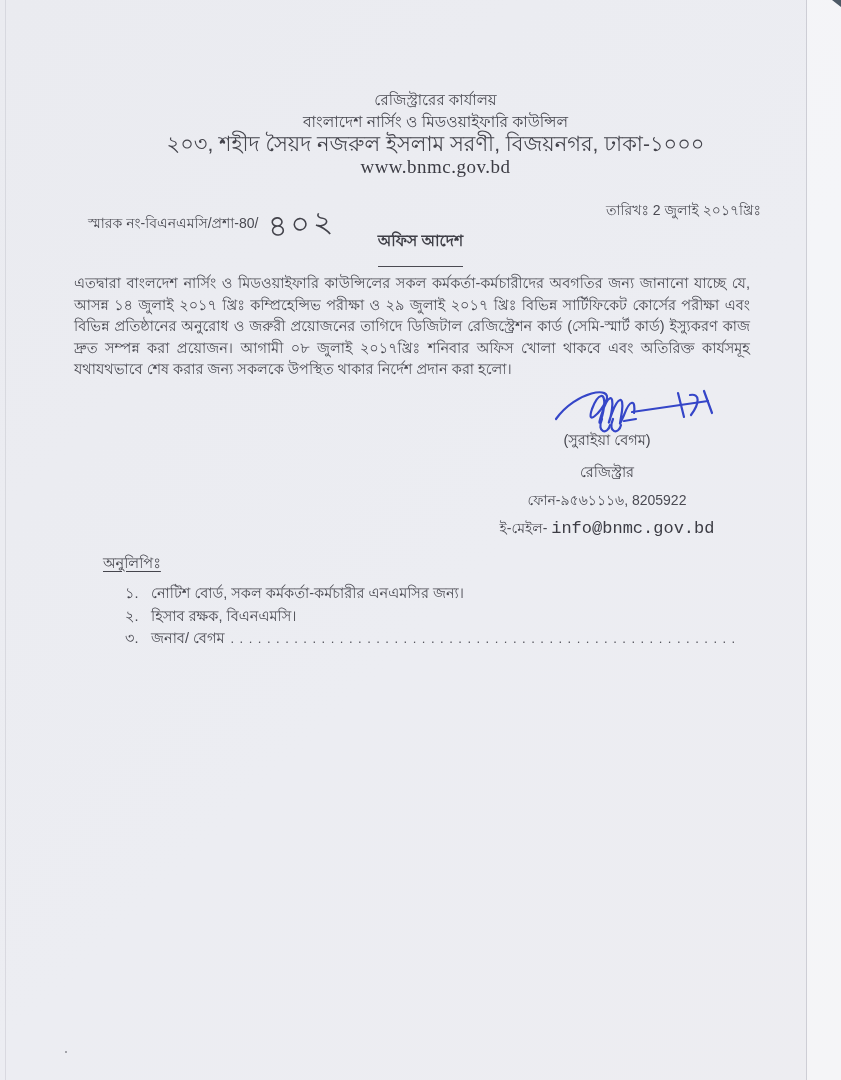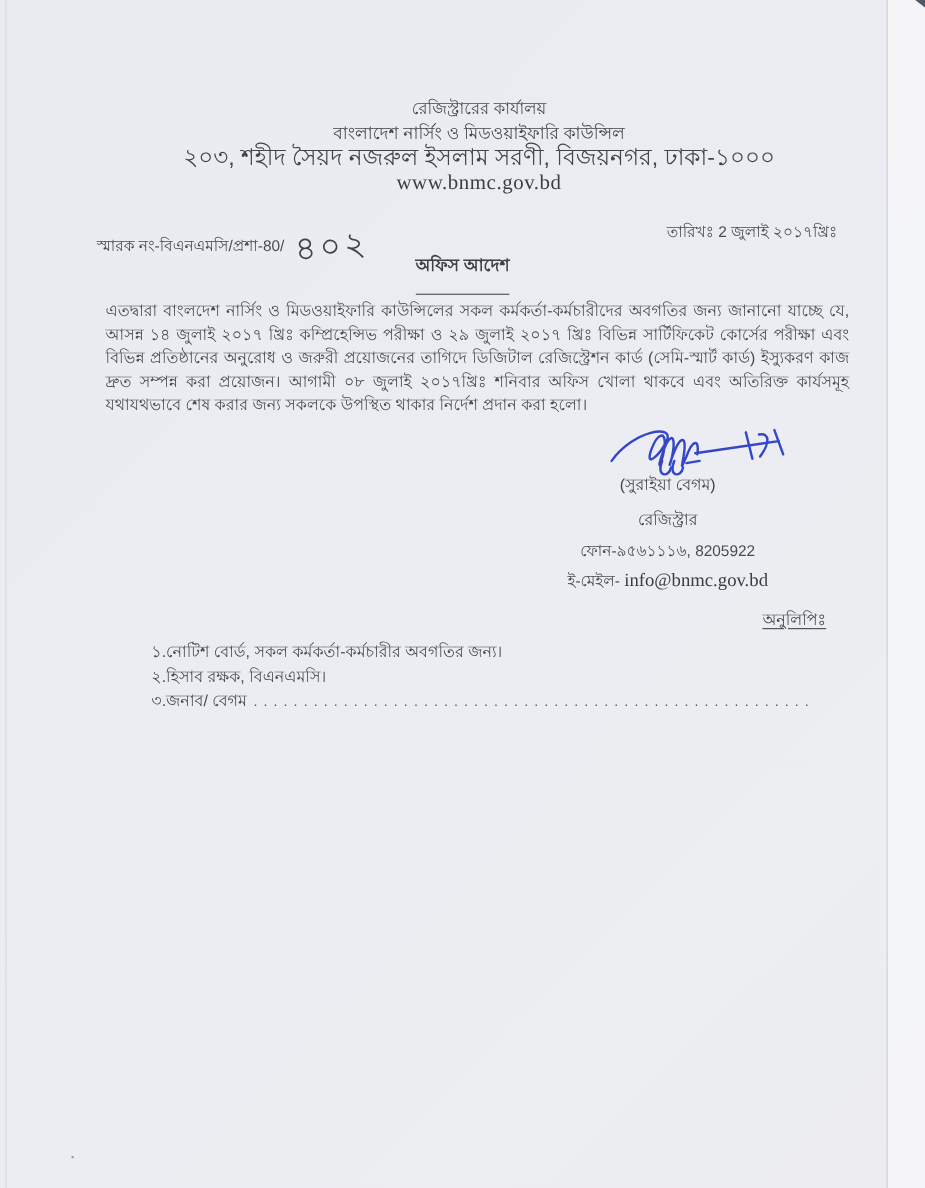--- a/index.html
+++ b/index.html
@@ -25,31 +25,31 @@
   .doc-header .l4{font-family:"Liberation Serif","DejaVu Serif",serif;font-size:19px;color:#3c3c44;letter-spacing:.5px;margin-top:1px;}
 
   .memo-row{position:absolute;top:192px;left:88px;right:80px;display:flex;justify-content:space-between;align-items:flex-start;}
   .memo-left{font-size:14px;color:#4a4a52;padding-top:8px;white-space:nowrap;}
   .memo-number{display:inline-block;font-size:30px;color:#43434b;transform:rotate(-5deg);margin-left:10px;vertical-align:-6px;letter-spacing:3px;}
   .memo-date{font-size:14px;color:#4a4a52;padding-top:7px;white-space:nowrap;}
 
   .doc-title{position:absolute;top:229px;left:0;width:100%;text-align:center;}
   .doc-title span{font-size:15.5px;font-weight:600;color:#3f3f47;border-bottom:1px solid #4a4a52;padding-bottom:17px;}
 
-  .doc-body{position:absolute;top:273px;left:96px;width:676px;font-size:14.5px;line-height:21.5px;text-align:justify;color:#4a4a52;}
+  .doc-body{position:absolute;top:273px;left:74px;width:676px;font-size:14.5px;line-height:21.5px;text-align:justify;color:#4a4a52;}
 
   .sig-block{position:absolute;top:383px;left:462px;width:290px;text-align:center;}
   .sig-svg{display:block;margin:0 auto 0 88px;}
   .sig-name{font-size:14.5px;color:#45454d;margin-top:-6px;}
   .sig-desig{font-size:14.5px;color:#45454d;margin-top:8px;}
   .sig-phone,.sig-fax{font-size:14px;color:#4a4a52;margin-top:4px;}
   .sig-email{font-size:14px;color:#4a4a52;margin-top:4px;}
-  .sig-email .em{font-family:Liberation Serif, serif;font-size:17px;color:#3c3c44;}
+  .sig-email .em{font-family:Liberation Mono, monospace;font-size:17px;color:#3c3c44;}
 
-  .copies{position:absolute;top:552px;left:103px;right:90px;text-align:right;}
+  .copies{position:absolute;top:552px;left:103px;right:90px;}
   .copies-heading{font-size:14.5px;color:#45454d;text-decoration:underline;text-underline-offset:3px;}
   .copies-list{margin-top:6px;}
   .copy-row{display:flex;align-items:baseline;font-size:14.5px;color:#4a4a52;line-height:22.5px;}
   .copy-num{width:26px;margin-left:22px;flex:0 0 auto;}
   .copy-text{white-space:nowrap;}
   .copy-dots{letter-spacing:5.5px;color:#55555d;font-size:13px;margin-left:6px;overflow:hidden;}
 </style>
 </head>
 <body>
 
@@ -101,21 +101,21 @@
       <span>ই-মেইল-</span>
       <span class="em">info@bnmc.gov.bd</span>
     </div>
   </div>
 
   <div class="copies">
     <div class="copies-heading">অনুলিপিঃ</div>
     <div class="copies-list">
       <div class="copy-row">
         <span class="copy-num">১.</span>
-        <span class="copy-text">নোটিশ বোর্ড, সকল কর্মকর্তা-কর্মচারীর অবগতির জন্য।</span>
+        <span class="copy-text">নোটিশ বোর্ড, সকল কর্মকর্তা-কর্মচারীর এনএমসির জন্য।</span>
       </div>
       <div class="copy-row">
         <span class="copy-num">২.</span>
         <span class="copy-text">হিসাব রক্ষক, বিএনএমসি।</span>
       </div>
       <div class="copy-row">
         <span class="copy-num">৩.</span>
         <span class="copy-text">জনাব/ বেগম</span>
         <span class="copy-dots">........................................................</span>
       </div>

